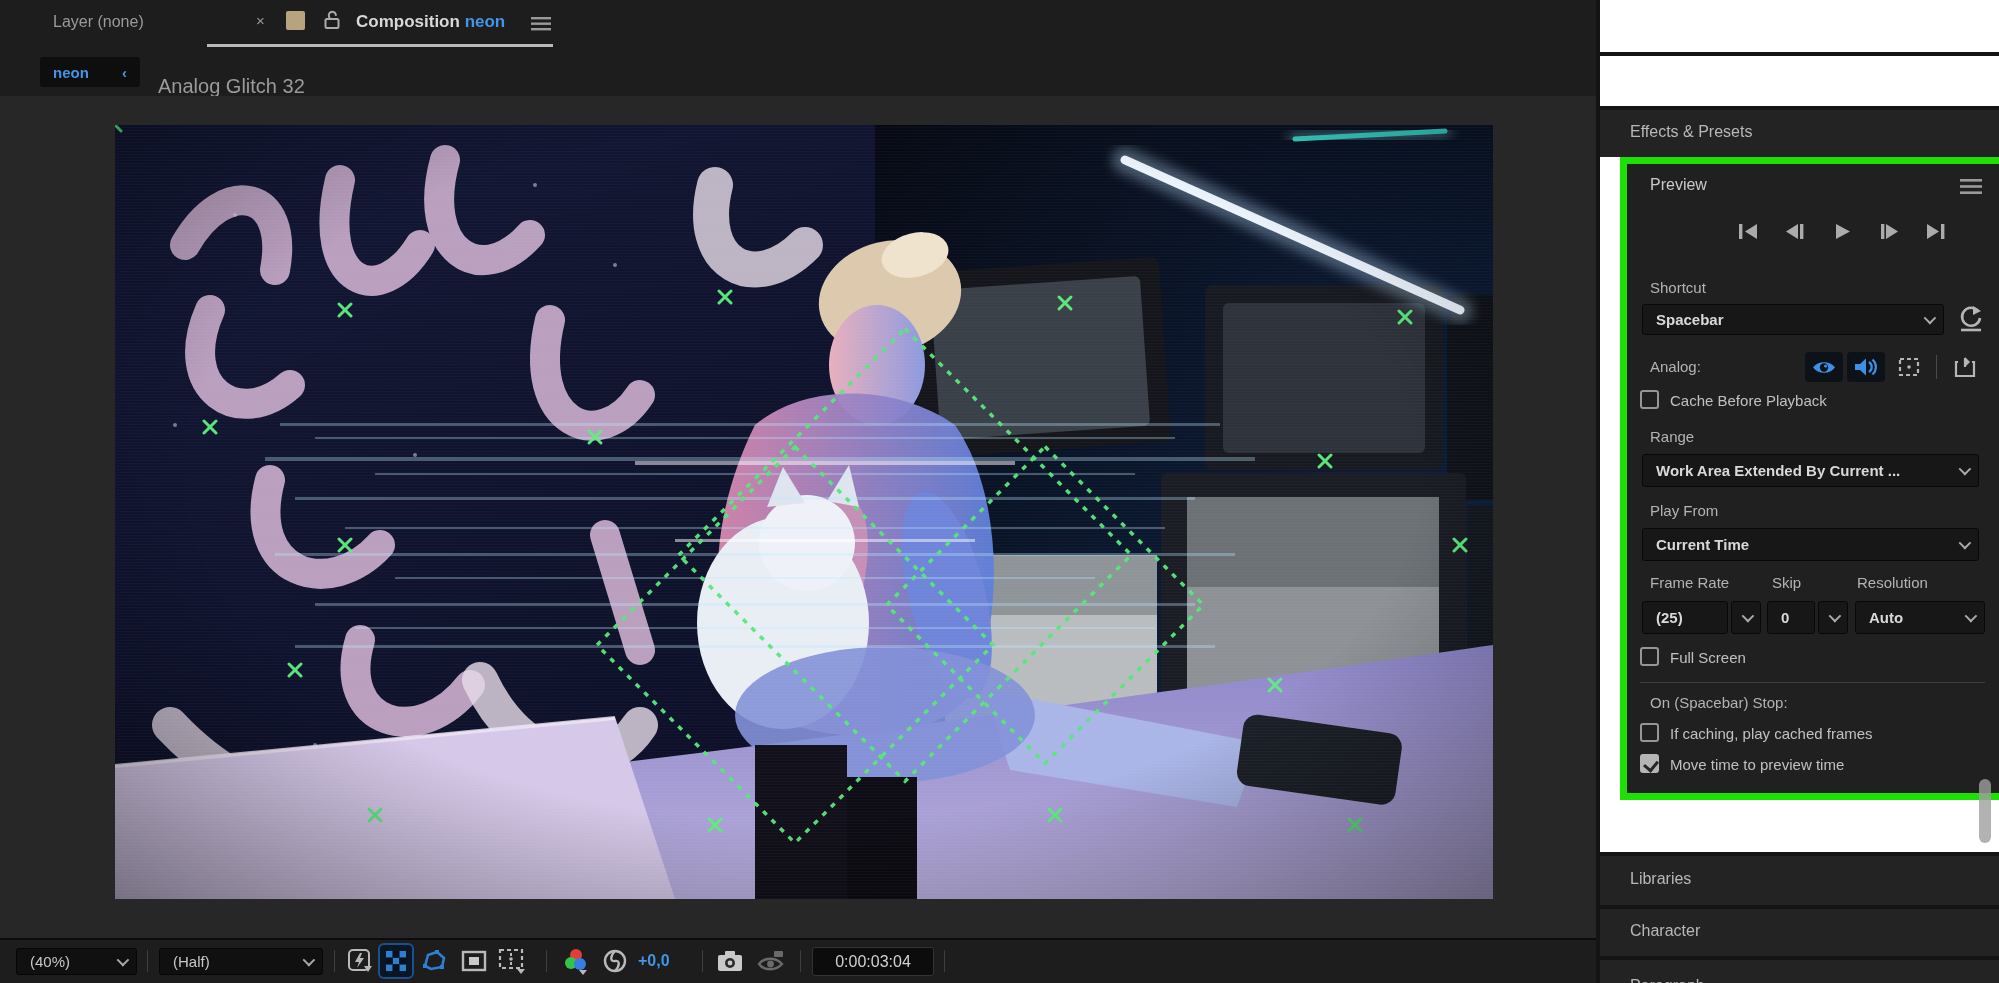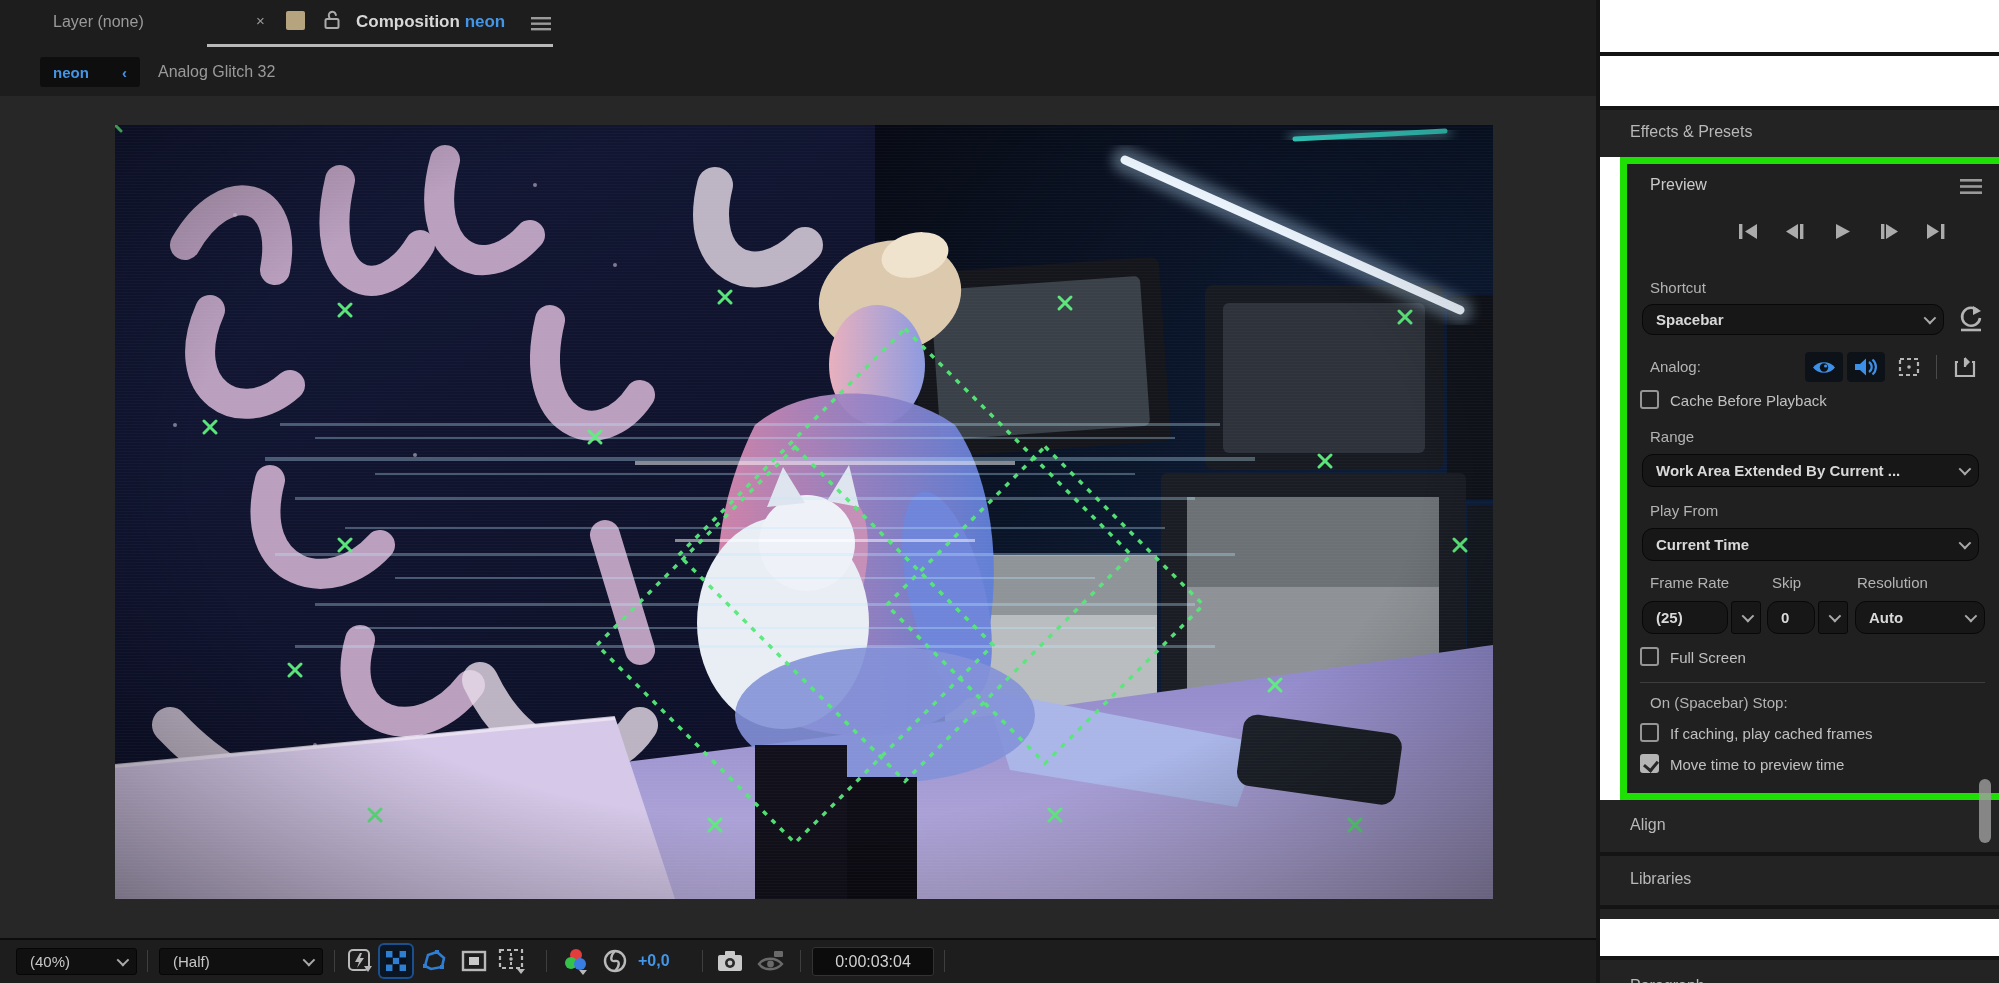--- a/index.html
+++ b/index.html
@@ -14,21 +14,21 @@
   .tab-close{left:256px;top:12px;font-size:15px;color:#9a9a9a;cursor:default;}
   .swatch{left:286px;top:11px;width:19px;height:19px;background:#b6a47e;border-radius:2px;}
   .lock{left:322px;top:9px;}
   .tab-title{left:356px;top:12px;font-size:17px;font-weight:bold;color:#d8d8d8;}
   .tab-comp{color:#4295e7;font-weight:bold;}
   .tab-underline{left:207px;top:44px;width:346px;height:3px;background:#b9b9b9;}
   .burger rect{fill:#9a9a9a;}
   .crumb-chip{left:40px;top:57px;width:100px;height:30px;background:#0e0e0e;border-radius:3px;
               display:flex;align-items:center;justify-content:space-between;padding:0 13px;}
   .crumb-chip span{color:#4295e7;font-size:15px;font-weight:bold;}
-  .crumb-layer{left:158px;top:63px;font-size:16px;color:#9a9a9a;}
+  .crumb-layer{left:158px;top:75px;font-size:20px;color:#9a9a9a;}
 
   
   .viewer{left:0;top:96px;width:1596px;height:842px;background:#272727;}
   .vimg{left:115px;top:125px;width:1378px;height:774px;overflow:hidden;background:#0a0c1c;}
   .vimg:after{content:"";position:absolute;inset:0;
      background:repeating-linear-gradient(0deg,rgba(255,255,255,.025) 0 1px,transparent 1px 3px);}
 
   
   .toolbar{left:0;top:938px;width:1596px;height:45px;background:#1d1d1d;border-top:2px solid #0c0c0c;}
   .dd{background:#101010;border:1px solid #060606;border-radius:3px;height:27px;top:948px;
@@ -46,21 +46,21 @@
   
   .panel-divider-v{left:1596px;top:0;width:4px;height:983px;background:#141414;}
   .prow{left:1600px;width:399px;background:#232323;overflow:hidden;}
   .prow .lbl{position:absolute;left:30px;font-size:16px;color:#b8b8b8;}
   .hdiv{left:1600px;width:399px;height:4px;background:#141414;}
   .scrollthumb{left:1979px;top:779px;width:12px;height:64px;border-radius:6px;background:#9f9f9f;opacity:.8;}
 
   .preview{left:1600px;top:157px;width:443px;height:643px;background:#202020;
            border:7px solid #1ee004;margin-left:20px;}
   .pv-label{position:absolute;font-size:15px;color:#b3b3b3;}
-  .pv-select{position:absolute;background:#171717;border:1px solid #080808;border-radius:11px;
+  .pv-select{position:absolute;background:#171717;border:1px solid #080808;border-radius:3px;
              display:flex;align-items:center;justify-content:space-between;
              padding:0 10px 0 13px;color:#d9d9d9;font-size:15px;font-weight:bold;height:31px;}
   .pv-chevbox{position:absolute;background:#171717;border:1px solid #080808;border-radius:3px;
               height:33px;display:flex;align-items:center;justify-content:center;}
   .cb{position:absolute;width:19px;height:19px;border:2px solid #969696;border-radius:3px;background:transparent;}
   .cb.checked{background:#b5b5b5;border-color:#b5b5b5;}
   .cb.checked:after{content:"";position:absolute;left:4px;top:2px;width:7px;height:10px;
       border-right:3px solid #262626;border-bottom:3px solid #262626;transform:rotate(40deg);}
   .cb-lbl{position:absolute;font-size:15px;color:#c0c0c0;}
   .transport{position:absolute;left:0;width:100%;display:flex;justify-content:center;gap:23px;}
@@ -499,27 +499,27 @@
 
     <div class="pv-label" style="left:23px;top:530px;">On (Spacebar) Stop:</div>
 
     <div class="cb" style="left:13px;top:559px;"></div>
     <div class="cb-lbl" style="left:43px;top:561px;">If caching, play cached frames</div>
 
     <div class="cb checked" style="left:13px;top:590px;"></div>
     <div class="cb-lbl" style="left:43px;top:592px;">Move time to preview time</div>
   </div>
 
-  <div class="abs prow" style="top:800px;height:52px;">
-    <span class="lbl" style="top:16px;">Align</span>
-  </div>
   <div class="abs hdiv" style="top:852px;"></div>
   <div class="abs prow" style="top:856px;height:63px;">
     <span class="lbl" style="top:14px;">Libraries</span>
   </div>
   <div class="abs hdiv" style="top:905px;"></div>
+  <div class="abs prow" style="top:909px;height:47px;">
+    <span class="lbl" style="top:13px;">Character</span>
+  </div>
   <div class="abs hdiv" style="top:956px;"></div>
   <div class="abs prow" style="top:960px;height:23px;">
     <span class="lbl" style="top:17px;">Paragraph</span>
   </div>
 
   <div class="abs scrollthumb"></div>
 </div>
 
 </body></html>

